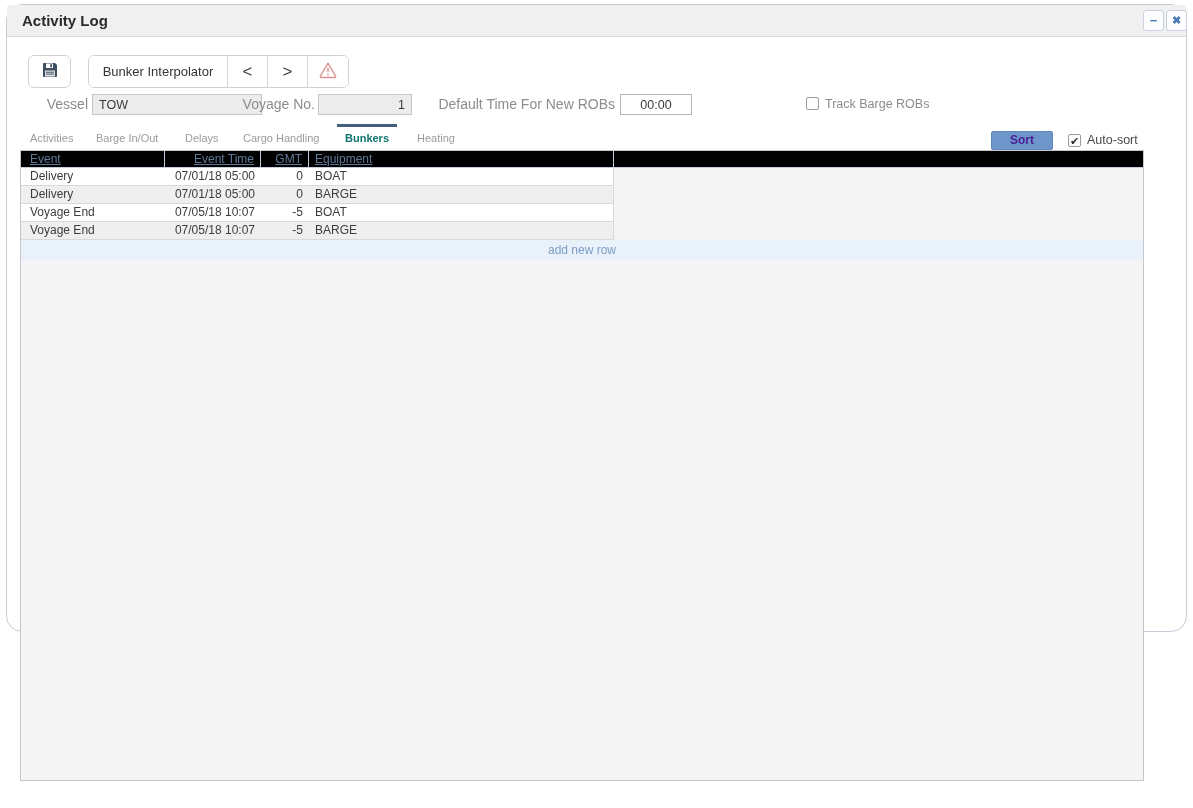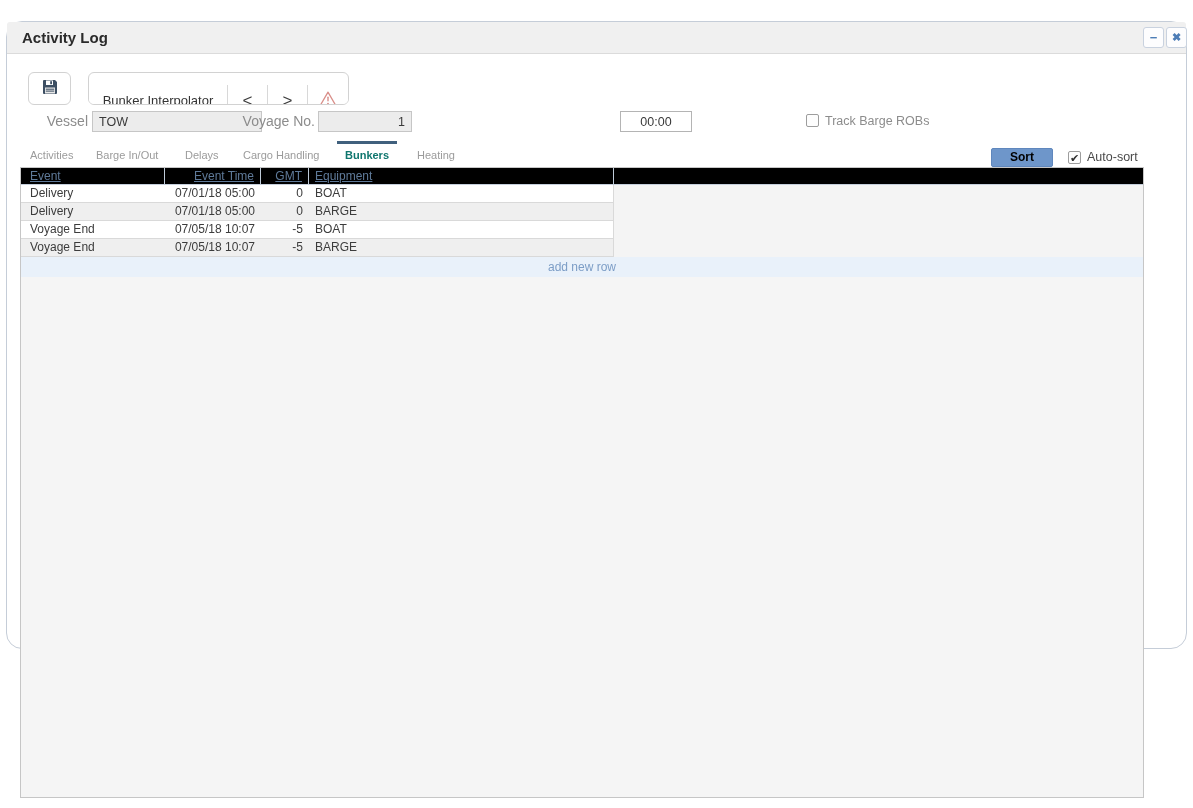--- a/index.html
+++ b/index.html
@@ -1,20 +1,20 @@
 <!DOCTYPE html>
 <html><head>
 <meta charset="utf-8">
 <style>
   * { margin:0; padding:0; box-sizing:border-box; }
   html,body { width:1193px; height:808px; background:#ffffff;
               font-family:"Liberation Sans", sans-serif; color:#3a3a3a; }
   body { position:relative; overflow:hidden; }
 
-  .window { position:absolute; left:6px; top:21px; width:1181px; height:628px;
+  .window { position:absolute; left:6px; top:4px; width:1181px; height:628px;
             background:#fff; border:1px solid #c5cdd8; border-radius:16px; }
 
   
   .titlebar { position:absolute; left:0; top:0; right:0; height:32px;
               background:#f0f0f0; border-bottom:1px solid #dbdbdb;
               border-radius:3px 3px 0 0; }
   .title { position:absolute; left:15px; top:0; line-height:31px;
            font-size:15px; font-weight:bold; color:#2b2b2b; }
   .win-btn { position:absolute; top:5px; width:21px; height:21px;
              background:#fdfdfe; border:1px solid #c9d2df; border-radius:3px;
@@ -24,21 +24,21 @@
   .win-btn.close { left:1159px; font-size:11px; }
 
   
   .btn { background:#fff; border:1px solid #d2d2d2; cursor:pointer; }
   .save-btn { position:absolute; left:21px; top:50px; width:43px; height:33px;
               border-radius:6px; display:flex; align-items:center; justify-content:center; }
   .btn-group { position:absolute; left:81px; top:50px; height:33px;
                display:flex; border:1px solid #d2d2d2; border-radius:6px;
                background:#fff; overflow:hidden; }
   .seg { height:100%; display:flex; align-items:center; justify-content:center;
-         border-right:1px solid #d8d8d8; cursor:pointer; background:#fff;margin-top:12px; }
+         border-right:1px solid #d8d8d8; cursor:pointer; background:#fff; }
   .seg:last-child { border-right:none; }
   .seg.bi { width:139px; font-size:13px; color:#343434; }
   .seg.arrow { width:40px; font-size:17px; color:#3c3c3c; }
   .seg.warn { width:40px; }
 
   
   .flabel { position:absolute; top:89px; height:21px; line-height:21px;
             font-size:14px; color:#8c8c8c; text-align:right; }
   .finput { position:absolute; top:89px; height:21px; font-size:12.5px; color:#3a3a3a;
             border:1px solid #c6c6c6; background:#ececec; padding:0 6px;
@@ -49,21 +49,21 @@
               line-height:12px; text-align:center; color:#2e2e2e; cursor:pointer; }
   .cb-label { position:absolute; font-size:12.5px; color:#8c8c8c; line-height:15px; }
 
   
   .tab { position:absolute; top:119px; font-size:11px; color:#9b9b9b;
          border-top:3px solid transparent; padding:5px 8px 4px 8px; cursor:pointer; }
   .tab.active { color:#0f766e; font-weight:bold; border-top-color:#40607d; }
 
   .sort-btn { position:absolute; left:984px; top:126px; width:62px; height:19px;
               background:#6e96ca; border:1px solid #5f87bd; border-radius:2px;
-              color:#000000; font-size:12px; font-weight:bold; text-align:center;
+              color:#4c1d95; font-size:12px; font-weight:bold; text-align:center;
               line-height:17px; cursor:pointer; }
   .autosort-cb    { left:1061px; top:129px; }
   .autosort-label { left:1080px; top:128px; color:#4a4a4a; }
   .trackbarge-cb    { left:799px; top:92px; }
   .trackbarge-label { left:818px; top:92px; }
 
   
   .grid { position:absolute; left:13px; top:145px; width:1124px; height:631px;
           border:1px solid #c6c6c6; background:#f5f5f5; font-size:12px; }
   .ghead { position:absolute; left:0; right:0; top:0; height:17px;
@@ -139,20 +139,21 @@
       </span>
     </div>
   </div>
 
   <div class="flabel" style="left:21px; width:60px;">Vessel</div>
   <input class="finput" style="left: 85px; width: 170px;" value="TOW">
 
   <div class="flabel" style="left:208px; width:100px;">Voyage No.</div>
   <input class="finput" style="left: 311px; width: 94px; text-align: right;" value="1">
 
+  <div class="flabel" style="left:408px; width:200px;">Default Time For New ROBs</div>
   <input class="finput white" style="left: 613px; width: 72px; text-align: center;" value="00:00">
 
   <div class="checkbox trackbarge-cb">
     <span></span>
   </div>
   <div class="cb-label trackbarge-label">Track Barge ROBs</div>
 
   <div class="tab" style="left:15px;">Activities</div>
   <div class="tab" style="left:81px;">Barge In/Out</div>
   <div class="tab" style="left:170px;">Delays</div>

